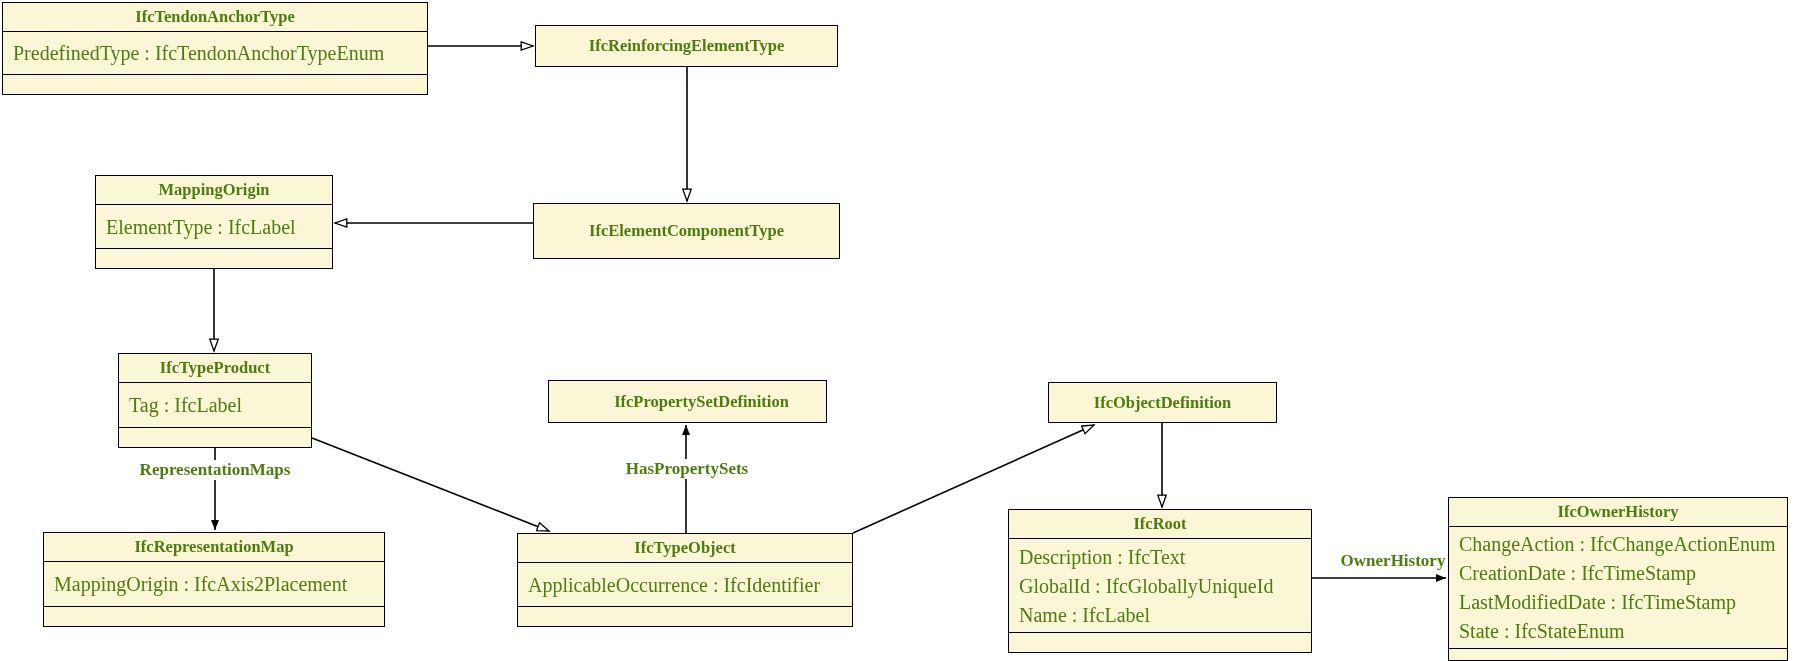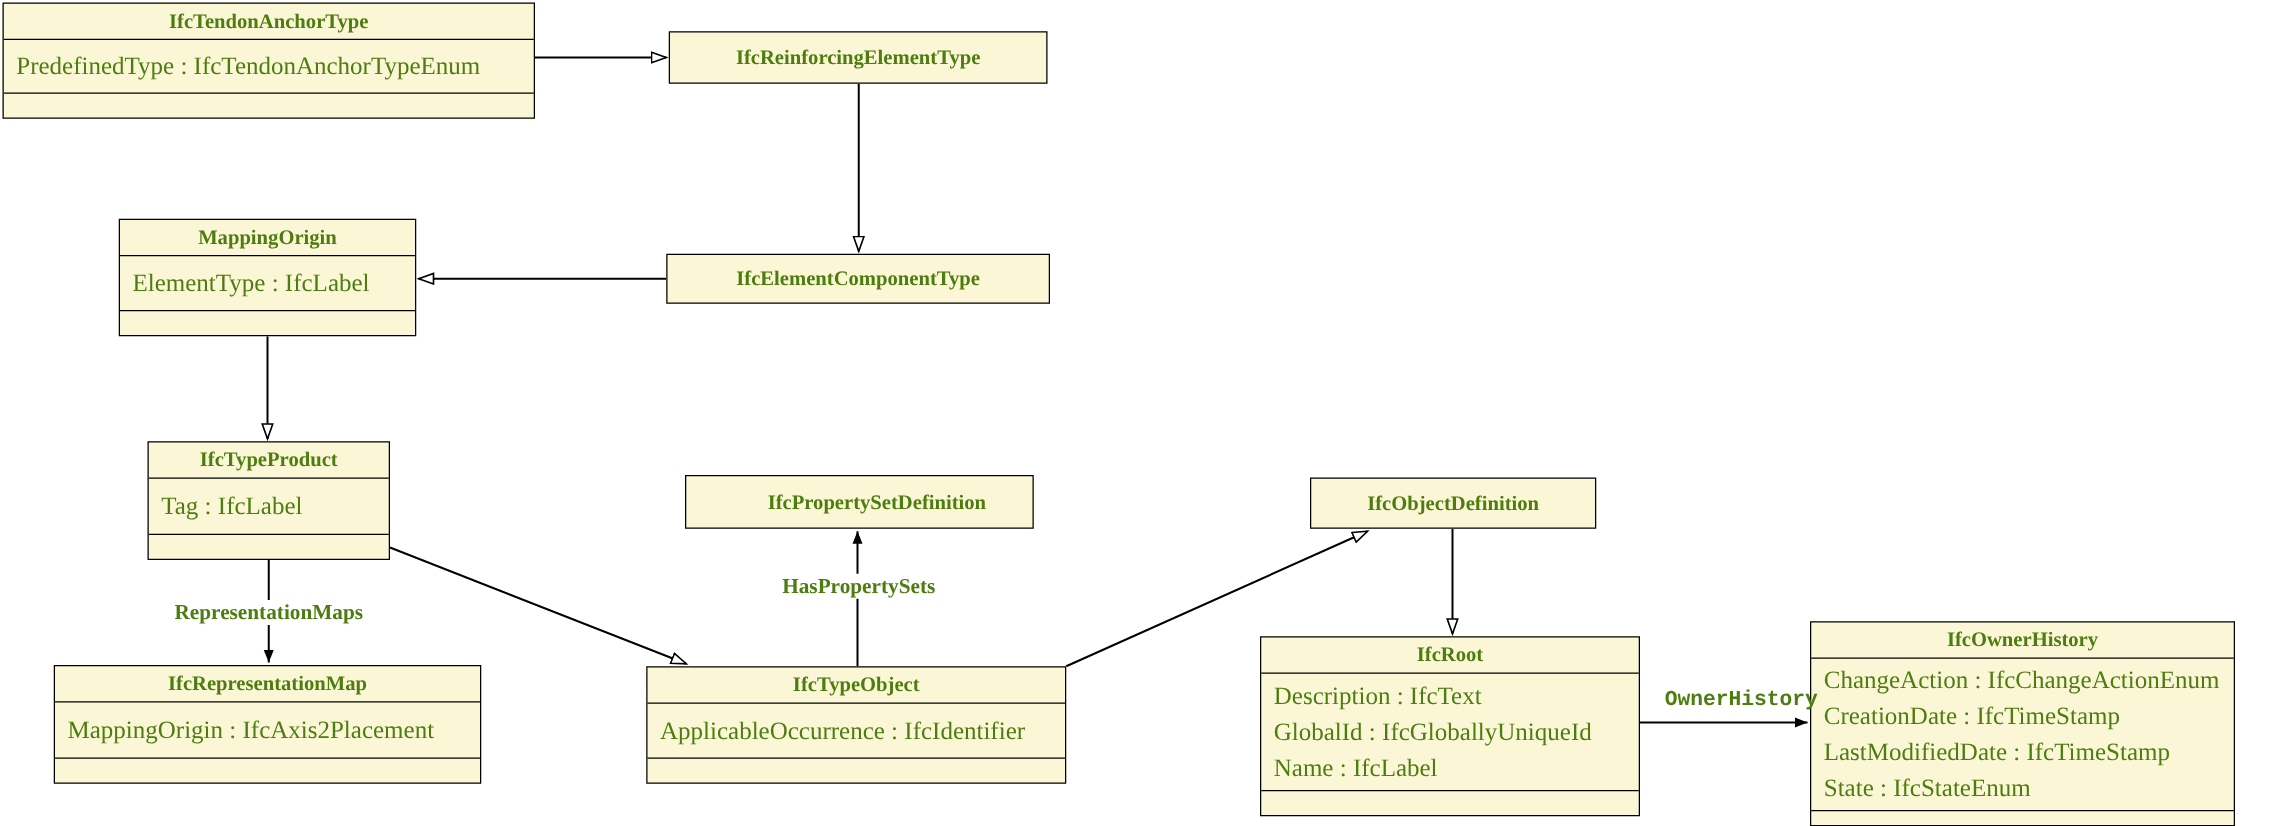--- a/index.html
+++ b/index.html
@@ -45,21 +45,21 @@
     position:absolute;
     z-index:3;
     transform:translateX(-50%);
     font-weight:bold;
     font-size:17px;
     background:#ffffff;
     padding:0 3px;
     white-space:nowrap;
     line-height:1.15;
   }
-  .edge-label.no-bg{background:transparent;padding:0;font-family:Liberation Mono, monospace;}
+  .edge-label.no-bg{background:transparent;padding:0;}
 </style>
 </head>
 <body>
 
 <div class="canvas">
 
   <svg class="edges" width="1817" height="661" viewBox="0 0 1817 661">
     <defs>
       <marker id="mHollow" markerWidth="15" markerHeight="13" refX="12.6" refY="5" orient="auto" markerUnits="userSpaceOnUse">
         <path d="M0.8,0.8 L12.6,5 L0.8,9.2 z" fill="#ffffff" stroke="#000000" stroke-width="1.3"></path>
@@ -95,21 +95,21 @@
   </div>
 
   <div class="uml-class three" style="left:95px;top:175px;width:238px;height:94px;">
     <div class="uml-title">MappingOrigin</div>
     <div class="uml-attrs">
       <div class="uml-attr">ElementType : IfcLabel</div>
     </div>
     <div class="uml-empty"></div>
   </div>
 
-  <div class="uml-class one" style="left:533px;top:203px;width:307px;height:40px;">
+  <div class="uml-class one" style="left:533px;top:203px;width:307px;height:56px;">
     <div class="uml-title">IfcElementComponentType</div>
   </div>
 
   <div class="uml-class three" style="left:118px;top:353px;width:194px;height:95px;">
     <div class="uml-title">IfcTypeProduct</div>
     <div class="uml-attrs">
       <div class="uml-attr">Tag : IfcLabel</div>
     </div>
     <div class="uml-empty"></div>
   </div>
@@ -152,17 +152,17 @@
     <div class="uml-title">IfcOwnerHistory</div>
     <div class="uml-attrs">
       <div class="uml-attr">ChangeAction : IfcChangeActionEnum</div>
       <div class="uml-attr">CreationDate : IfcTimeStamp</div>
       <div class="uml-attr">LastModifiedDate : IfcTimeStamp</div>
       <div class="uml-attr">State : IfcStateEnum</div>
     </div>
     <div class="uml-empty"></div>
   </div>
 
-  <div class="edge-label" style="left:215px;top:460px;margin-top:20px;">RepresentationMaps</div>
+  <div class="edge-label" style="left:215px;top:460px;">RepresentationMaps</div>
   <div class="edge-label" style="left:687px;top:459px;">HasPropertySets</div>
   <div class="edge-label no-bg" style="left:1393px;top:551px;">OwnerHistory</div>
 
 </div>
 
 </body></html>

